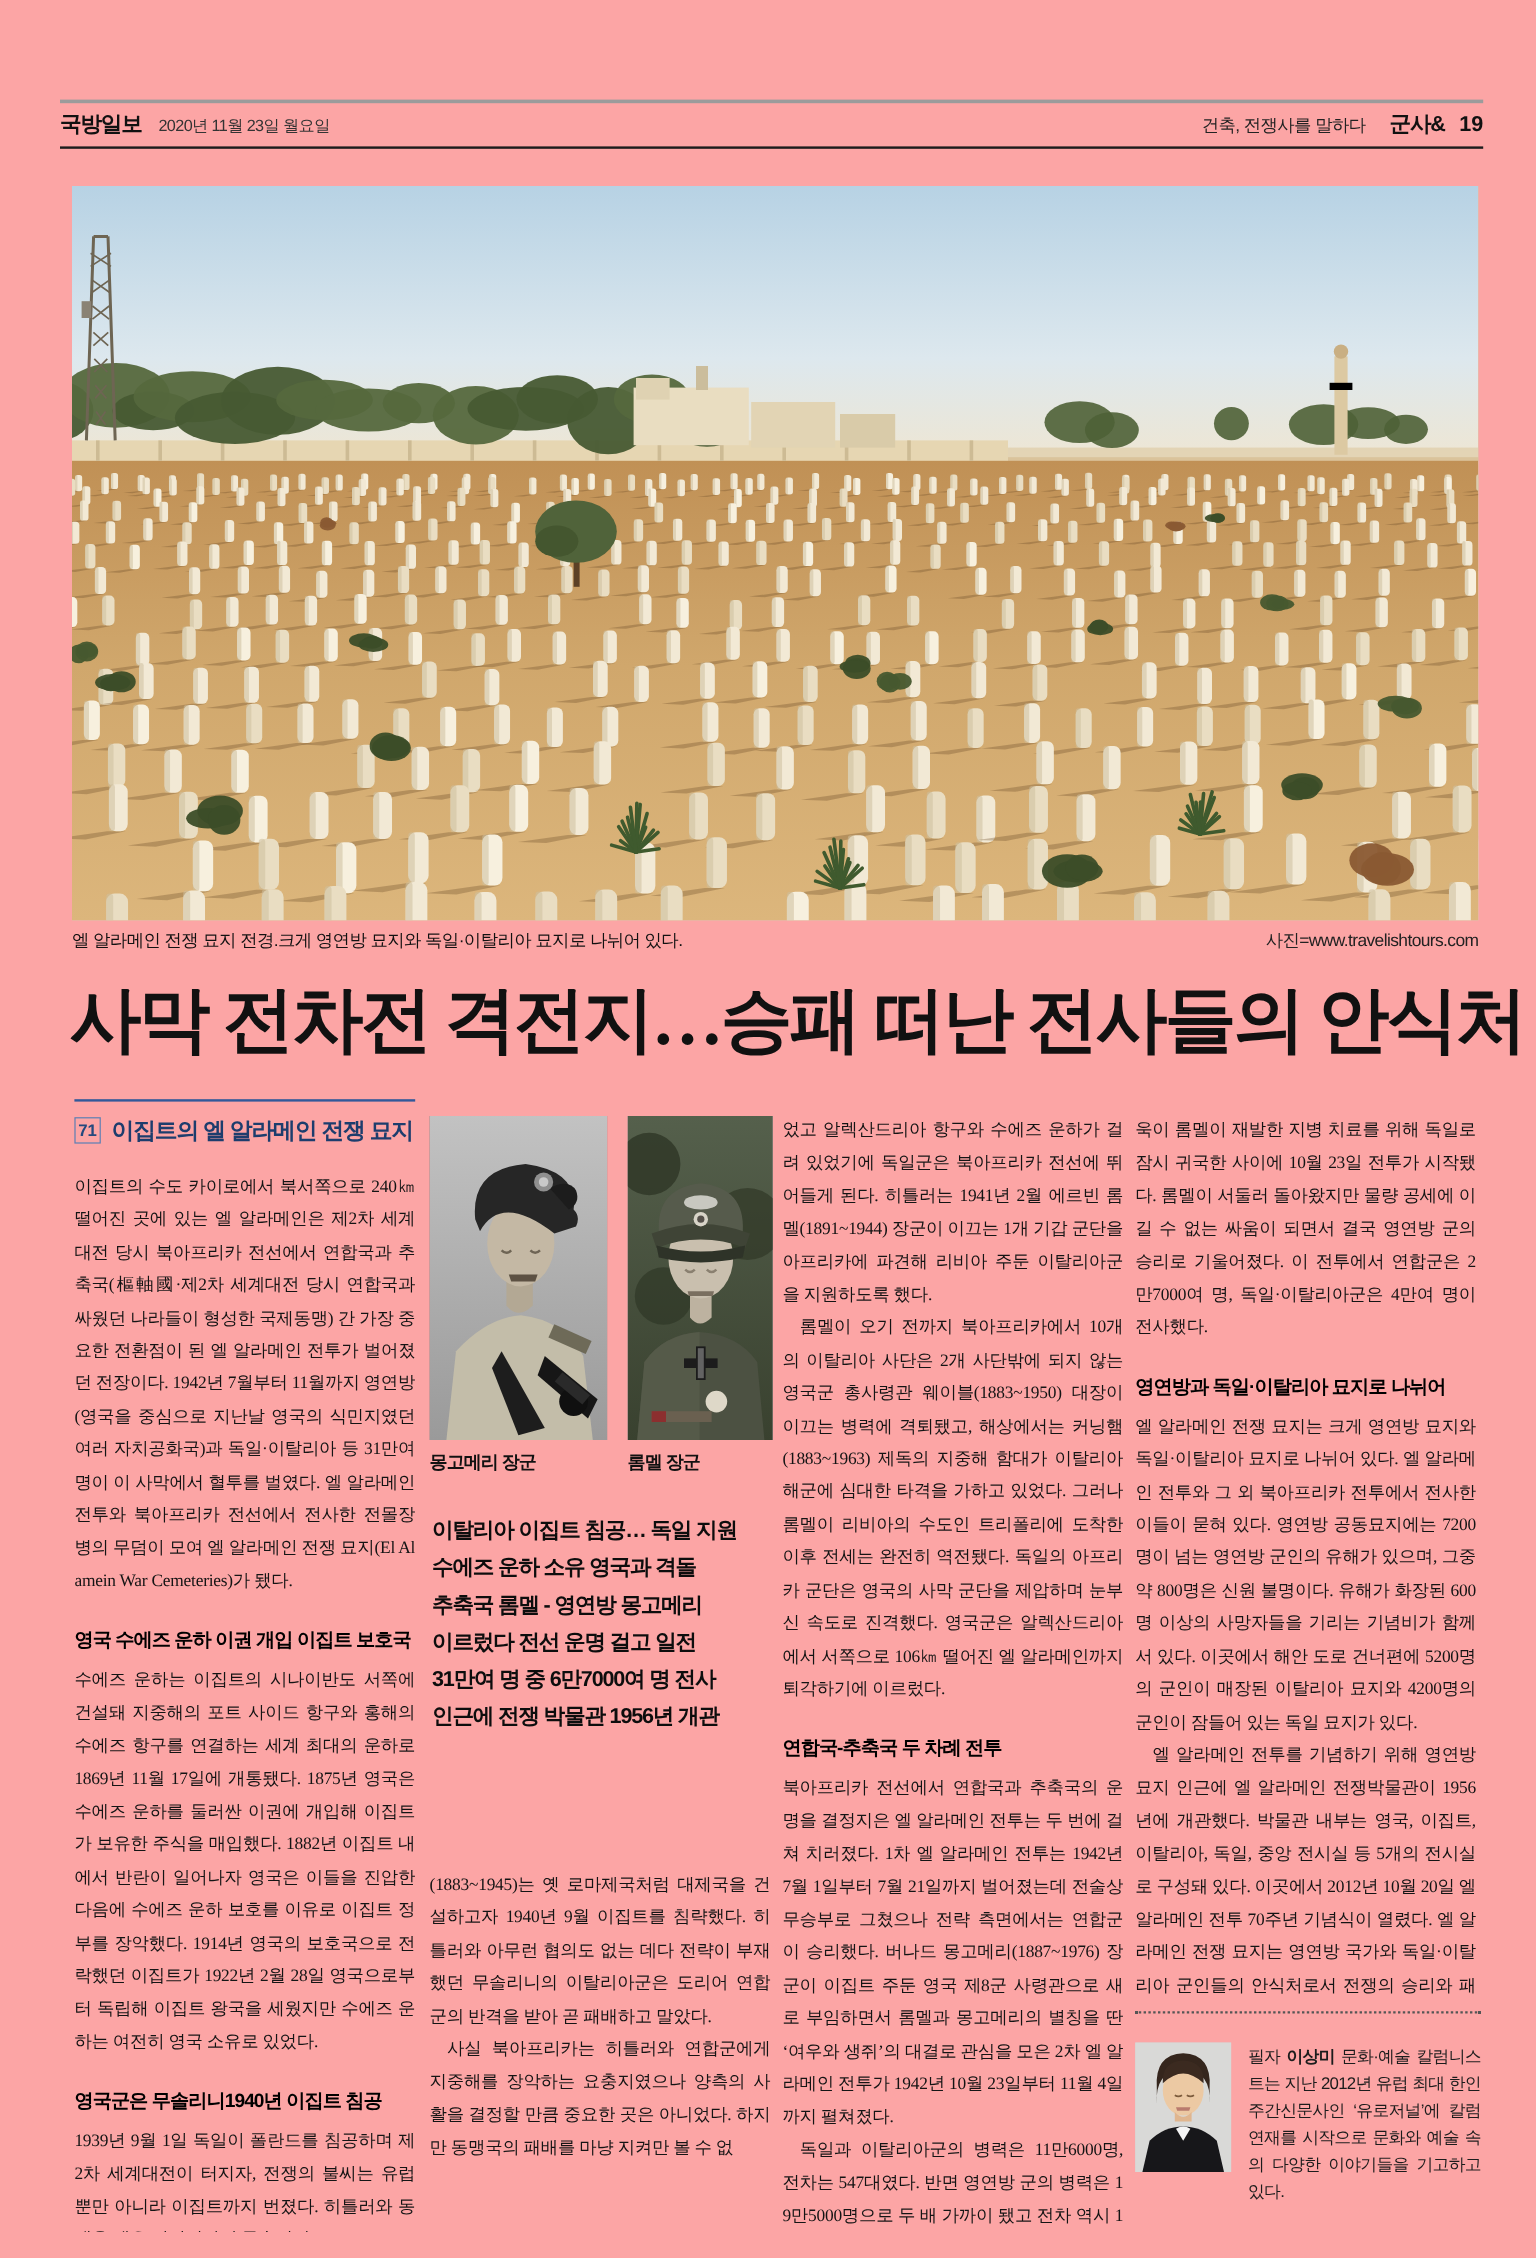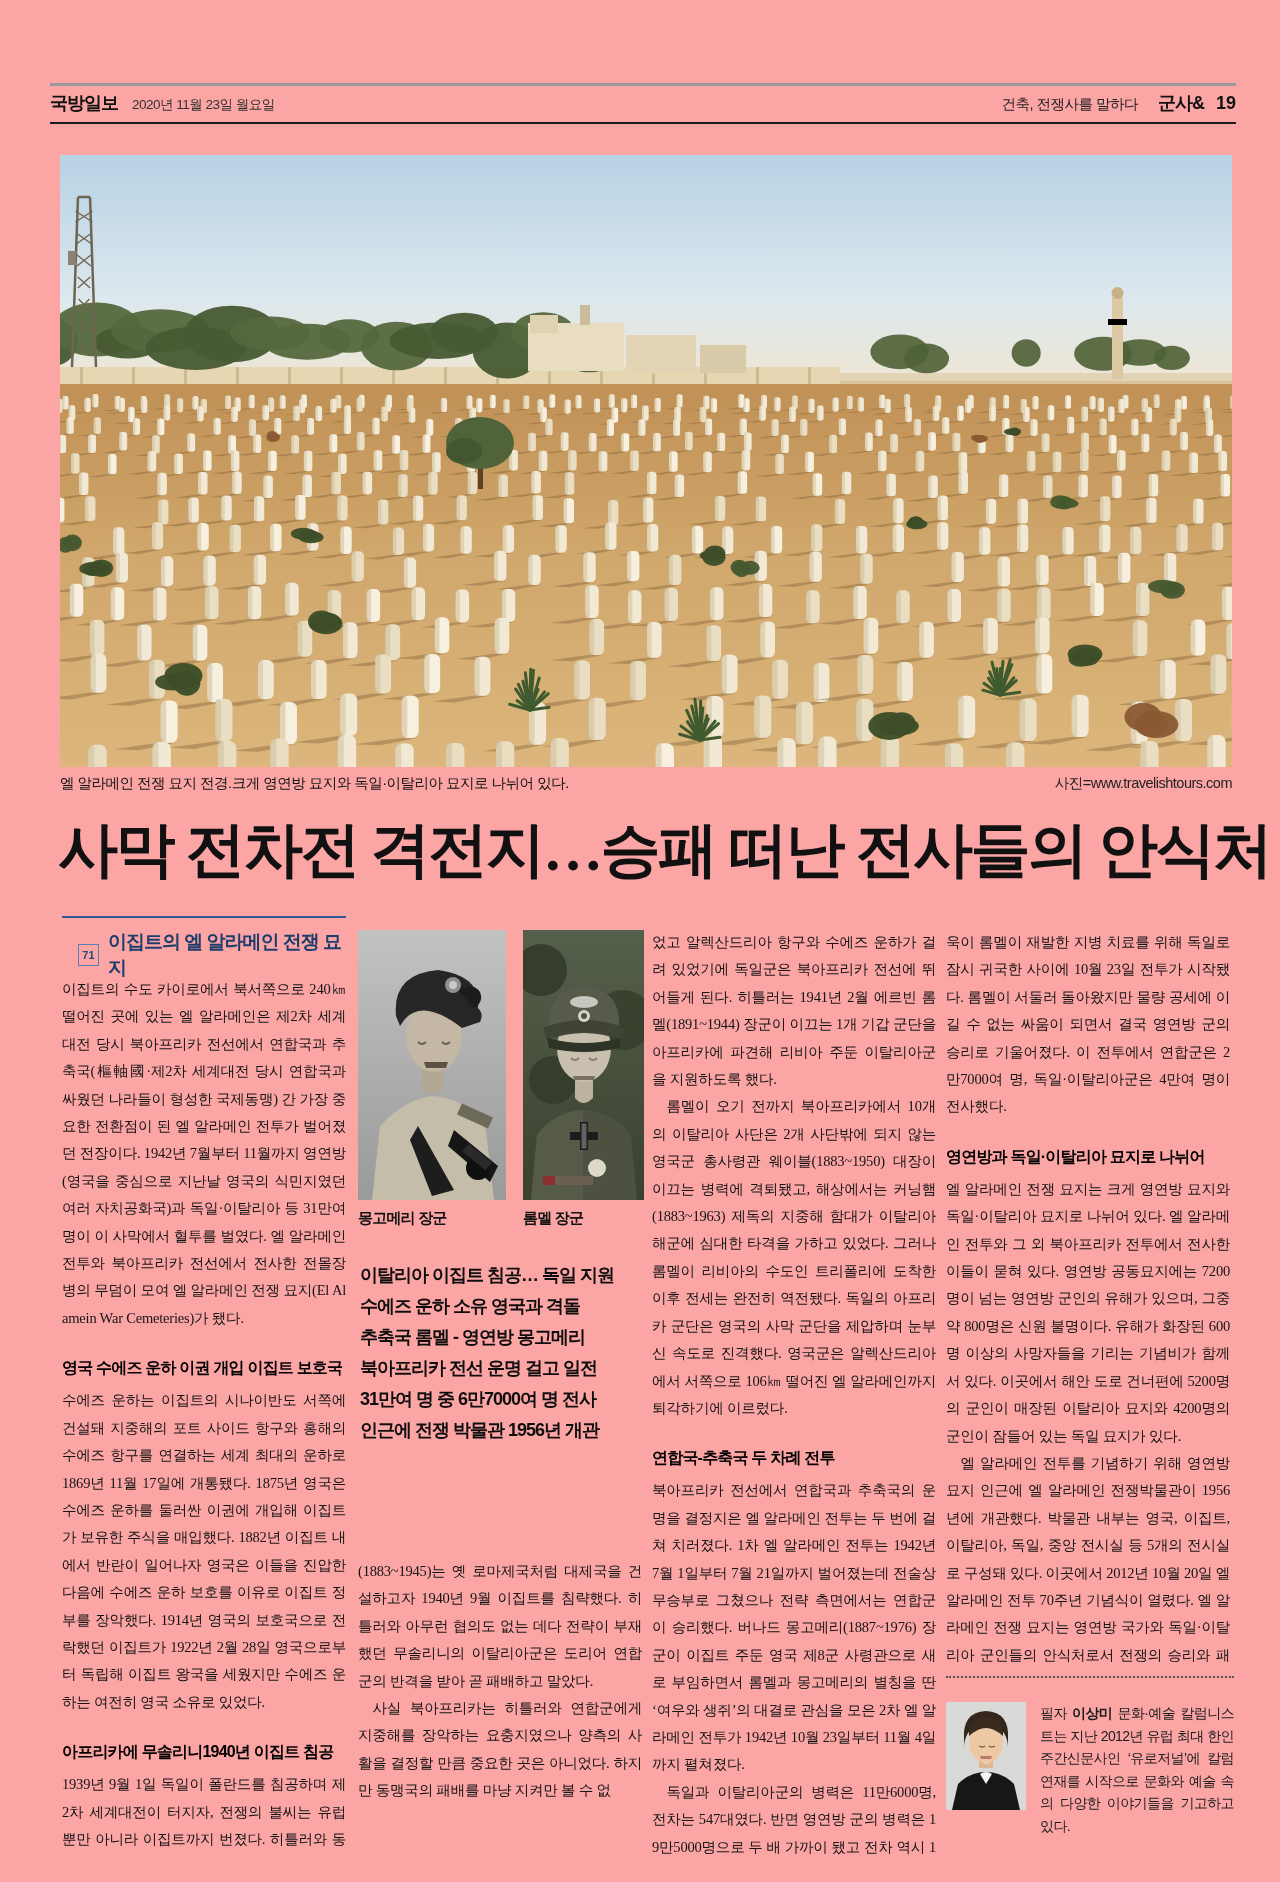--- a/index.html
+++ b/index.html
@@ -25,22 +25,22 @@
                font-family:"Liberation Sans","DejaVu Sans",sans-serif;font-size:14.5px;color:#111;letter-spacing:-0.5px;}
   .photo-credit{color:#222;}
 
   
   .headline{left:58px;top:810px;width:1178px;font-size:60px;font-weight:700;letter-spacing:-2.5px;
             white-space:nowrap;color:#111;font-family:"Liberation Serif","DejaVu Serif",serif;}
 
   
   .kicker{left:62px;top:916px;width:284px;border-top:2px solid #31599a;padding-top:11px;
           display:flex;align-items:center;gap:9px;font-family:"Liberation Sans","DejaVu Sans",sans-serif;}
-  .kicker-num{width:22px;height:22px;border:1px solid #5b7fb4;color:#24497e;font-size:11px;font-weight:700;
-              display:flex;align-items:center;justify-content:center;box-sizing:border-box;margin-left:16px;}
+  .kicker-num{width:22px;height:22px;border:1px solid #5b7fb4;color:#24497e;font-size:14px;font-weight:700;
+              display:flex;align-items:center;justify-content:center;box-sizing:border-box;}
   .kicker-title{font-size:19px;font-weight:700;color:#1d3d6d;letter-spacing:-1px;}
 
   
   .col{position:absolute;width:284px;font-size:14.5px;line-height:27.4px;text-align:justify;
        word-break:break-all;color:#141414;overflow:hidden;letter-spacing:-0.2px;}
   .col p{margin:0;}
   .col p.indent{text-indent:1em;}
   .col .sh{font-family:"Liberation Sans","DejaVu Sans",sans-serif;font-weight:700;font-size:16px;
            letter-spacing:-0.8px;margin:26px 0 9px 0;text-align:left;color:#000;line-height:20px;}
   .col1{left:62px;top:976px;height:884px;}
@@ -1495,21 +1495,21 @@
 
   <div class="abs kicker">
     <span class="kicker-num">71</span>
     <span class="kicker-title">이집트의 엘 알라메인 전쟁 묘지</span>
   </div>
 
   <div class="abs col col1">
     <p>이집트의 수도 카이로에서 북서쪽으로 240㎞ 떨어진 곳에 있는 엘 알라메인은 제2차 세계대전 당시 북아프리카 전선에서 연합국과 추축국(樞軸國·제2차 세계대전 당시 연합국과 싸웠던 나라들이 형성한 국제동맹) 간 가장 중요한 전환점이 된 엘 알라메인 전투가 벌어졌던 전장이다. 1942년 7월부터 11월까지 영연방(영국을 중심으로 지난날 영국의 식민지였던 여러 자치공화국)과 독일·이탈리아 등 31만여 명이 이 사막에서 혈투를 벌였다. 엘 알라메인 전투와 북아프리카 전선에서 전사한 전몰장병의 무덤이 모여 엘 알라메인 전쟁 묘지(El Alamein War Cemeteries)가 됐다.</p>
     <div class="sh">영국 수에즈 운하 이권 개입 이집트 보호국</div>
     <p>수에즈 운하는 이집트의 시나이반도 서쪽에 건설돼 지중해의 포트 사이드 항구와 홍해의 수에즈 항구를 연결하는 세계 최대의 운하로 1869년 11월 17일에 개통됐다. 1875년 영국은 수에즈 운하를 둘러싼 이권에 개입해 이집트가 보유한 주식을 매입했다. 1882년 이집트 내에서 반란이 일어나자 영국은 이들을 진압한 다음에 수에즈 운하 보호를 이유로 이집트 정부를 장악했다. 1914년 영국의 보호국으로 전락했던 이집트가 1922년 2월 28일 영국으로부터 독립해 이집트 왕국을 세웠지만 수에즈 운하는 여전히 영국 소유로 있었다.</p>
-    <div class="sh">아프리카에 무솔리니1940년 이집트 침공</div>
+    <div class="sh">영국군은 무솔리니1940년 이집트 침공</div>
     <p>1939년 9월 1일 독일이 폴란드를 침공하며 제2차 세계대전이 터지자, 전쟁의 불씨는 유럽뿐만 아니라 이집트까지 번졌다. 히틀러와 동맹을 맺은 이탈리아의 무솔리니</p>
   </div>
 
   <div class="abs col2-photos">
     <figure class="portrait" style="margin:0;width:148px;">
       <div class="ph">
         <svg width="148" height="270" viewBox="0 0 148 270" xmlns="http://www.w3.org/2000/svg">
           <defs>
               <linearGradient id="mbg" x1="0" y1="0" x2="0" y2="1">
             <stop offset="0" stop-color="#c2c2c2"></stop>
@@ -1574,21 +1574,21 @@
         </svg>
       </div>
       <figcaption class="portrait-caption">롬멜 장군</figcaption>
     </figure>
   </div>
 
   <div class="abs col2-deck">
     <div>이탈리아 이집트 침공… 독일 지원</div>
     <div>수에즈 운하 소유 영국과 격돌</div>
     <div>추축국 롬멜 - 영연방 몽고메리</div>
-    <div>북아프리카 전선 운명 걸고 일전</div>
+    <div>이르렀다 전선 운명 걸고 일전</div>
     <div>31만여 명 중 6만7000여 명 전사</div>
     <div>인근에 전쟁 박물관 1956년 개관</div>
   </div>
 
   <div class="abs col col2-body">
     <p>(1883~1945)는 옛 로마제국처럼 대제국을 건설하고자 1940년 9월 이집트를 침략했다. 히틀러와 아무런 협의도 없는 데다 전략이 부재했던 무솔리니의 이탈리아군은 도리어 연합군의 반격을 받아 곧 패배하고 말았다.</p>
     <p class="indent">사실 북아프리카는 히틀러와 연합군에게 지중해를 장악하는 요충지였으나 양측의 사활을 결정할 만큼 중요한 곳은 아니었다. 하지만 동맹국의 패배를 마냥 지켜만 볼 수 없</p>
   </div>
 
   <div class="abs col col3">

